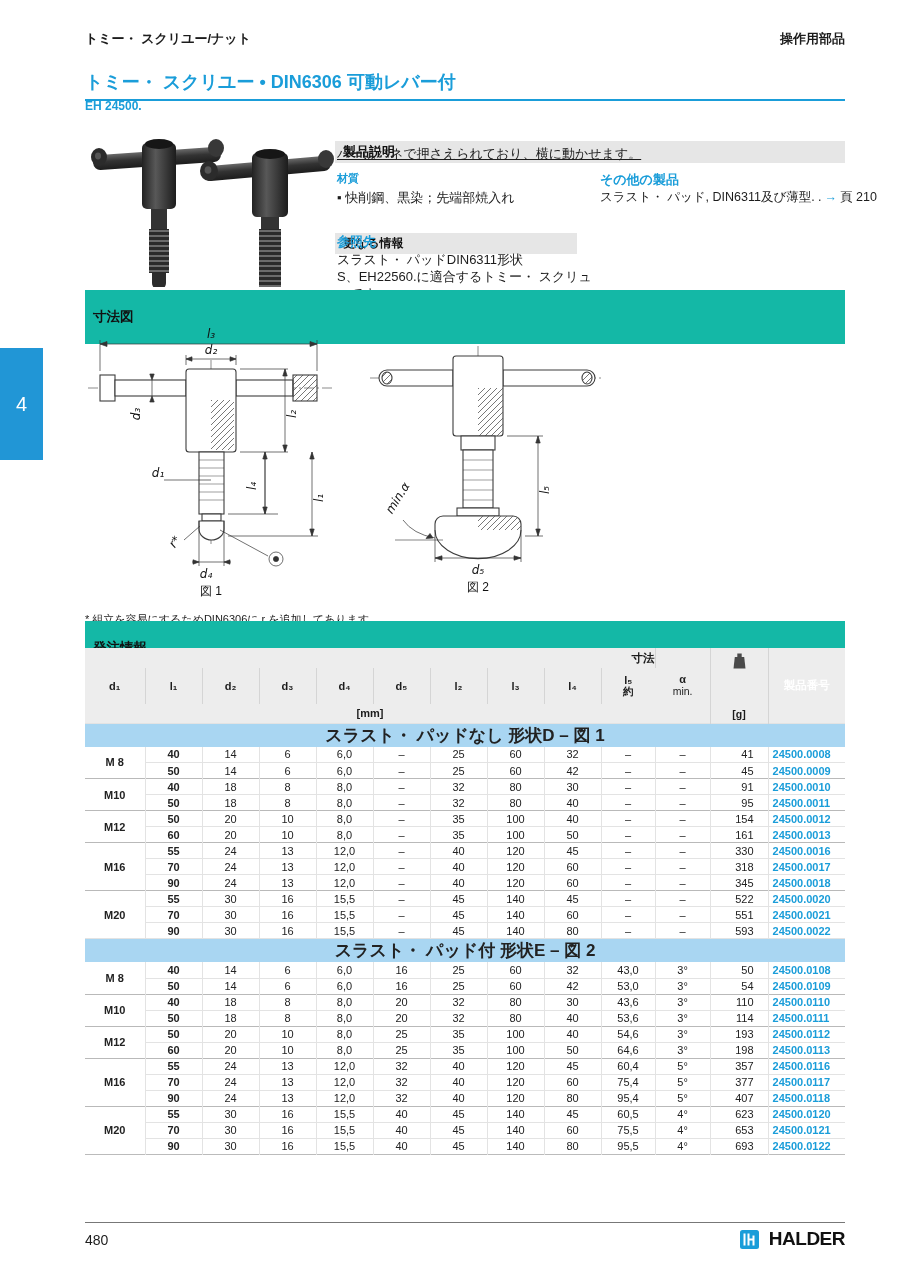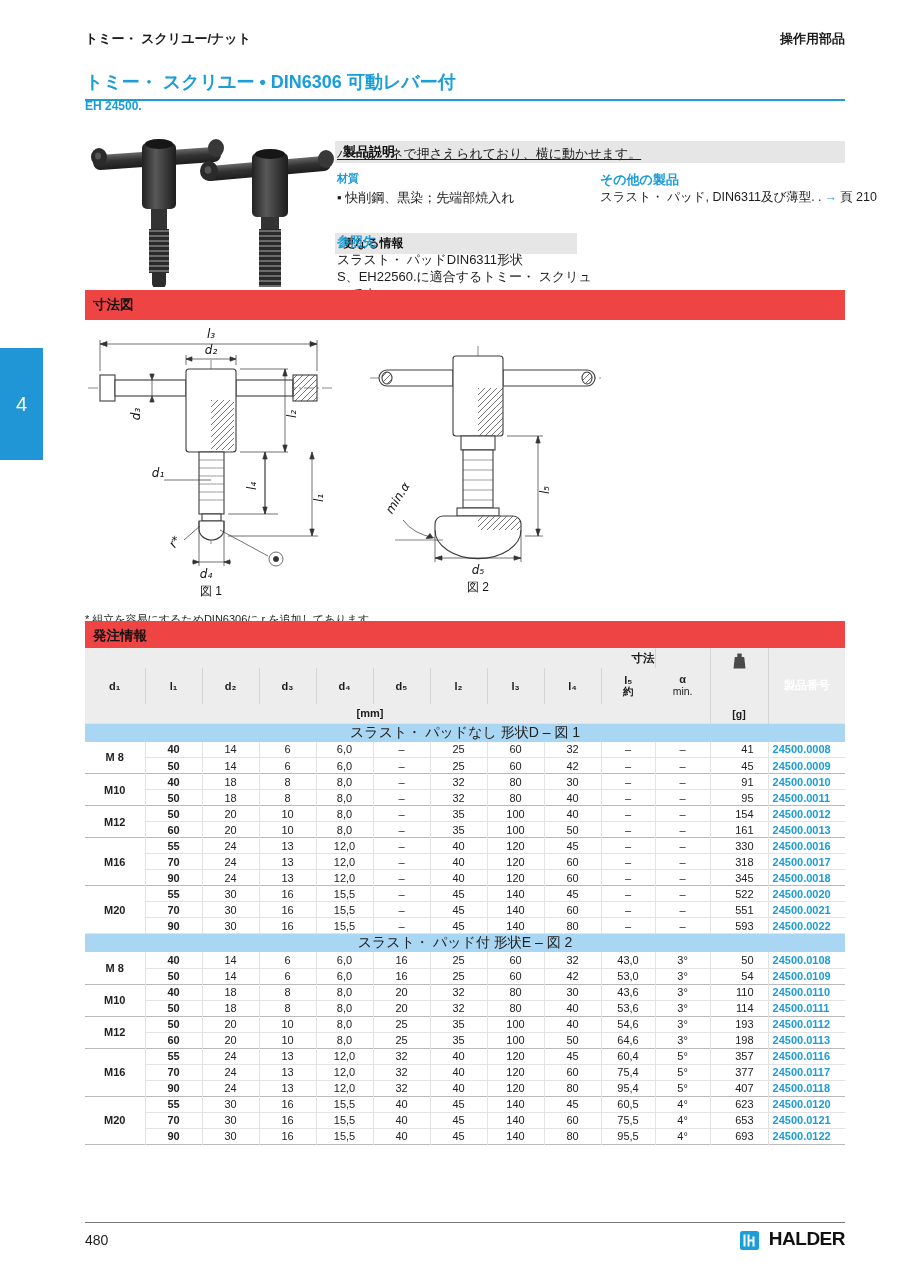--- a/index.html
+++ b/index.html
@@ -29,22 +29,22 @@
   .mat-head  { left:337px; top:171px; color:#1a9dd9; font-size:11px; font-weight:bold; }
   .mat-line  { left:337px; top:189px; font-size:13px; }
   .oth-head  { left:600px; top:171px; color:#1a9dd9; font-size:13px; font-weight:bold; }
   .oth-line  { left:600px; top:189px; font-size:12.5px; white-space:nowrap; }
   .oth-line .arrow { color:#1a9dd9; font-weight:bold; padding:0 3px; }
   .more-bar  { left:335px; top:210px; width:242px; font-size:12px; }
   .ref-head  { left:337px; top:233px; color:#1a9dd9; font-size:13px; font-weight:bold; }
   .ref-text  { left:337px; top:251px; width:300px; font-size:13px; line-height:17px; }
 
   
-  .sect-bar { left:85px; width:760px; background:#ef4444; font-size:13.5px; font-weight:bold;
-              padding:6px 8px; color:#111; }
+  .sect-bar { left:85px; width:760px; background:#14b8a6; font-size:13.5px; font-weight:bold;
+              padding:18px 8px; color:#111; }
   .dim-bar   { top:290px; }
   .order-bar { top:621px; }
 
   .footnote { left:85px; top:612px; font-size:11px; }
 
   
   .fig1 { left:80px;  top:322px; }
   .fig2 { left:365px; top:340px; }
   .dim-label { font-style:italic; font-size:12px; fill:#111; font-family:"DejaVu Sans",sans-serif; }
   .fig-caption { font-size:12px; fill:#111; font-style:normal; }
@@ -58,35 +58,35 @@
   th.dimhead { height:20px; font-size:11.5px; text-align:right; }
   th.collab  { height:36px; text-align:center; font-size:11px; }
   th.collab .note { display:block; font-weight:bold; font-size:10.5px; margin-top:-1px; }
   th.mmrow   { height:19px; text-align:center; font-weight:bold; font-size:11px; }
   th.alphacol { vertical-align:top; text-align:center; font-size:11px; padding-top:3px; }
   th.alphacol .sub { font-weight:normal; font-size:10.5px; }
   th.wcol { vertical-align:top; text-align:center; }
   th.wcol .wwrap { display:flex; flex-direction:column; justify-content:space-between; align-items:center; height:73px; padding:4px 0 2px; }
   th.wcol .gunit { font-weight:bold; font-size:10.5px; }
   th.pcol { background:#1a9dd9; color:#fff; vertical-align:top; text-align:center; font-size:11.5px; padding-top:3px; }
-  tr.group-row td { background:#a9d6f2; font-weight:normal; font-size:14px; padding:3px 6px; height:14px;margin-left:42px; }
+  tr.group-row td { background:#a9d6f2; font-weight:bold; font-size:17px; padding:3px 6px; height:14px;margin-left:42px; }
   #order-table tbody td { height:16px; text-align:center; border-right:1px solid #e3e3e3; border-top:1px solid #e3e3e3; color:#222; }
   #order-table tbody td:last-child { border-right:none; }
   #order-table tbody tr.first td { border-top:none; }
   #order-table tbody tr.sep td { border-top:1px solid #b9b9b9; }
   #order-table tbody td.size { font-weight:bold; }
   #order-table tbody td.len  { font-weight:bold; }
   #order-table tbody td.wgt  { text-align:right; padding-right:14px; }
   #order-table tbody td.part { color:#1a9dd9; font-weight:bold; text-align:left; padding-left:4px; cursor:pointer; }
   #order-table { border-bottom:1px solid #bbb; }
 
   
   .foot-line { left:85px; top:1222px; width:760px; border-top:1.5px solid #777; }
   .foot-page { left:85px; top:1232px; font-size:14px; }
-  .brand { right:55px; top:1228px; display:flex; align-items:flex-end; gap:10px; }
+  .brand { right:55px; top:1228px; display:flex; align-items:center; gap:10px; }
   .brand-name { font-size:19px; font-weight:800; letter-spacing:-0.5px; color:#111; }
 </style>
 </head>
 <body>
 
 <div id="page">
 
   <div class="abs hdr-left">トミー・ スクリユー/ナット</div>
   <div class="abs hdr-right">操作用部品</div>
 

